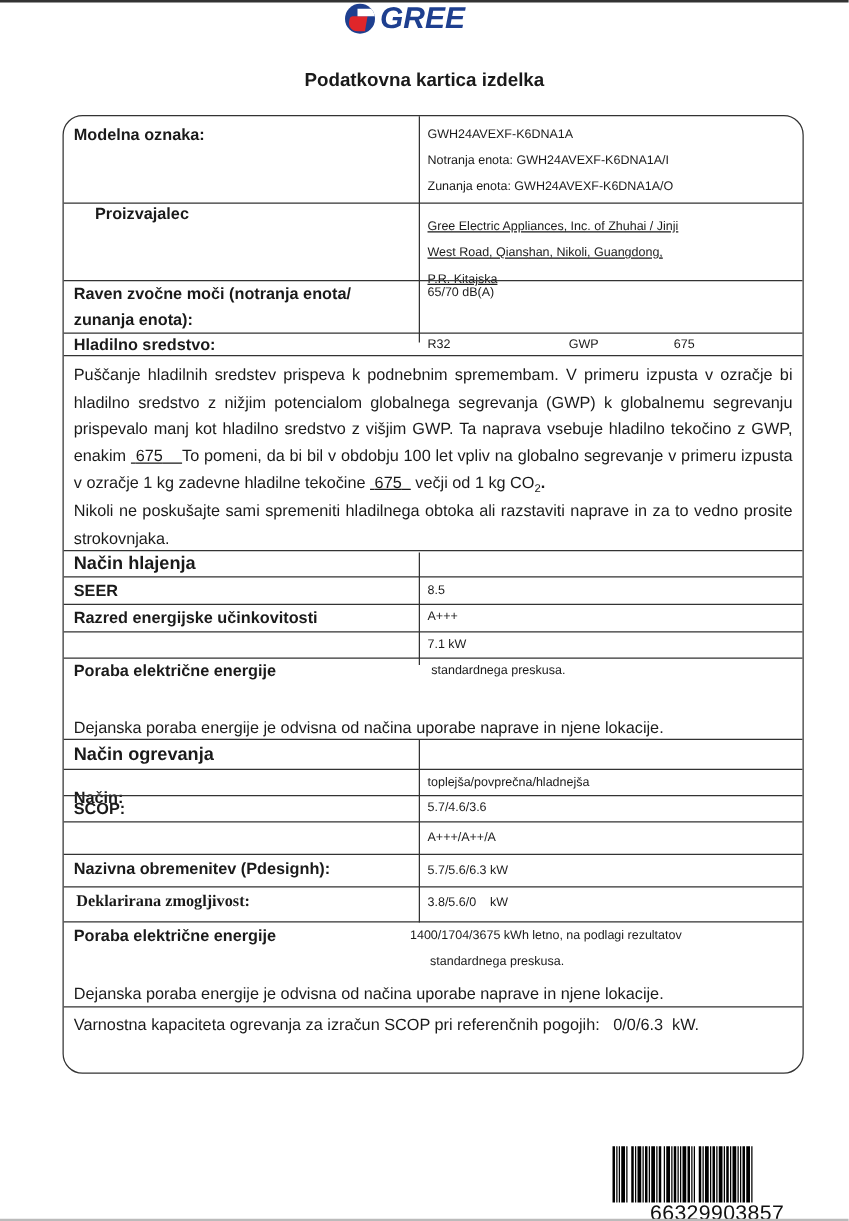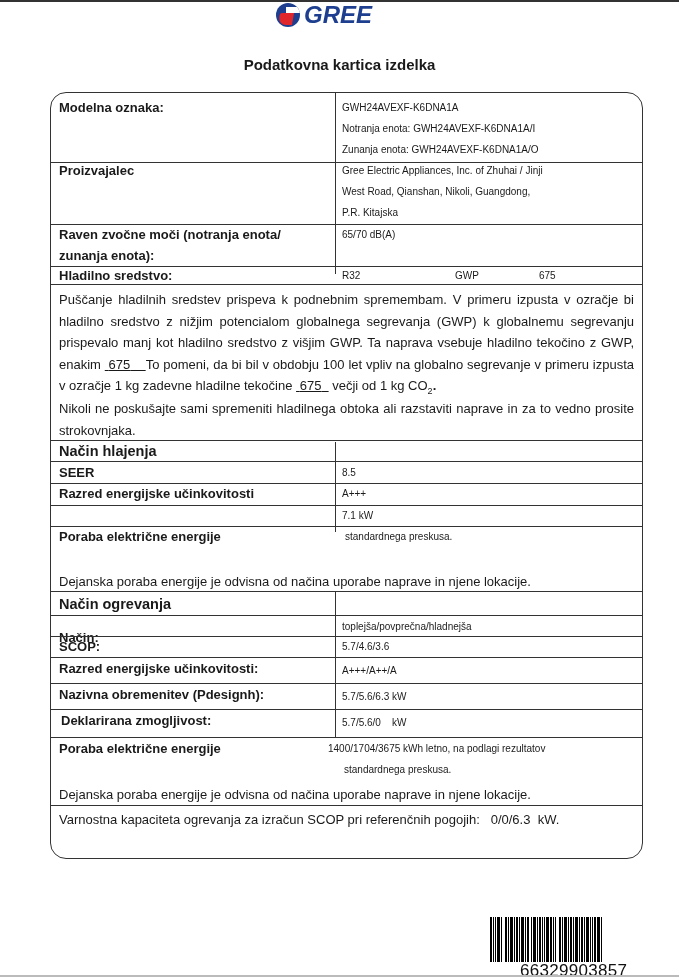--- a/index.html
+++ b/index.html
@@ -49,22 +49,22 @@
   <div class="vline" style="top:499px; height:146px;"></div>
 
   <div class="cell-l" style="top:4px;">Modelna oznaka:</div>
   <div class="cell-r" style="top:4px;">
     <div>GWH24AVEXF-K6DNA1A</div>
     <div>Notranja enota: GWH24AVEXF-K6DNA1A/I</div>
     <div>Zunanja enota: GWH24AVEXF-K6DNA1A/O</div>
   </div>
   <div class="hline" style="top:69px;"></div>
 
-  <div class="cell-l" style="top:67px;">Proizvajalec</div>
-  <div class="cell-r" style="top:67px;">
+  <div class="cell-l" style="top:67px;margin-left:17px;">Proizvajalec</div>
+  <div class="cell-r" style="top:78px;text-decoration:underline;">
     <div>Gree Electric Appliances, Inc. of Zhuhai / Jinji</div>
     <div>West Road, Qianshan, Nikoli, Guangdong,</div>
     <div>P.R. Kitajska</div>
   </div>
   <div class="hline" style="top:131px;"></div>
 
   <div class="cell-l" style="top:131px;">
     <div>Raven zvočne moči (notranja enota/</div>
     <div>zunanja enota):</div>
   </div>
@@ -103,28 +103,27 @@
   <div class="hline" style="top:498px;"></div>
 
   <div class="cell-l sec" style="top:501px;">Način ogrevanja</div>
   <div class="hline" style="top:522px;"></div>
   <div class="cell-l" style="top:534px;">Način:</div>
   <div class="cell-r" style="top:523px;">toplejša/povprečna/hladnejša</div>
   <div class="hline" style="top:543px;"></div>
   <div class="cell-l" style="top:543px;">SCOP:</div>
   <div class="cell-r" style="top:543px;">5.7/4.6/3.6</div>
   <div class="hline" style="top:564px;"></div>
-  <div class="cell-l" style="top:565px;">Razred energijske učinkovitosti:</div>
   <div class="cell-r" style="top:567px;">A+++/A++/A</div>
   <div class="hline" style="top:590px;"></div>
   <div class="cell-l" style="top:591px;">Nazivna obremenitev (Pdesignh):</div>
   <div class="cell-r" style="top:593px;">5.7/5.6/6.3 kW</div>
   <div class="hline" style="top:616px;"></div>
-  <div class="cell-l" style="top:617px; left:10px;">Deklarirana zmogljivost:</div>
-  <div class="cell-r" style="top:619px; white-space:pre;">5.7/5.6/0    kW</div>
+  <div class="cell-l" style="top:617px; left:10px;font-family:Liberation Serif, serif;">Deklarirana zmogljivost:</div>
+  <div class="cell-r" style="top:619px; white-space:pre;">3.8/5.6/0    kW</div>
   <div class="hline" style="top:644px;"></div>
   <div class="cell-l" style="top:645px;">Poraba električne energije</div>
   <div class="cell-r" style="top:645px; left:277px;">
     <div>1400/1704/3675 kWh letno, na podlagi rezultatov</div>
     <div style="padding-left:16px;">standardnega preskusa.</div>
   </div>
   <div class="para" style="top:691px;">Dejanska poraba energije je odvisna od načina uporabe naprave in njene lokacije.</div>
   <div class="hline" style="top:712px;"></div>
   <div class="para" style="top:716px; white-space:pre;">Varnostna kapaciteta ogrevanja za izračun SCOP pri referenčnih pogojih:   0/0/6.3  kW.</div>
 </div>

